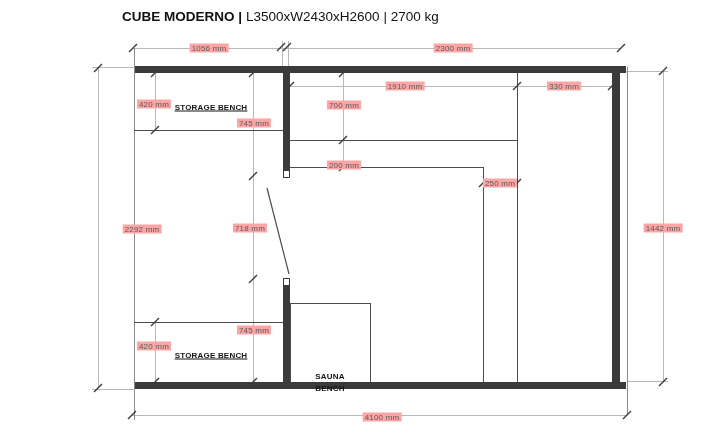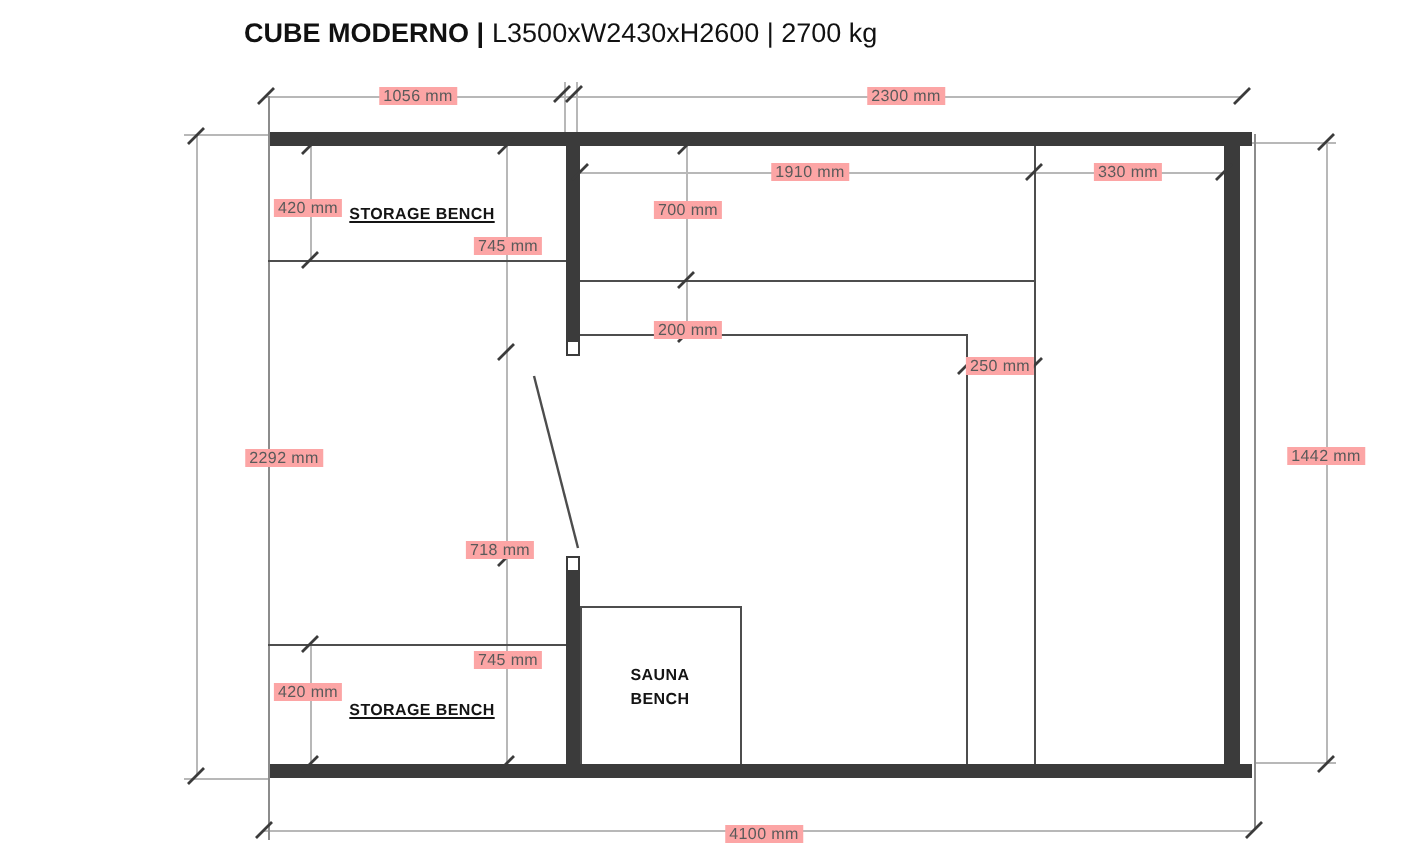--- a/index.html
+++ b/index.html
@@ -16,21 +16,21 @@
   
   .gline{position:absolute;background:#8c8c8c;}
   
   .dim{position:absolute;background:#b8b8b8;}
   
   .dlab{position:absolute;transform:translate(-50%,-50%);font-size:8px;color:#5a5a5a;
         background:#fca5a5;padding:0 2px;white-space:nowrap;letter-spacing:.2px;}
   .blab{position:absolute;transform:translate(-50%,-50%);font-size:8px;font-weight:700;
         color:#141414;white-space:nowrap;letter-spacing:.2px;text-decoration:underline;}
   .hlab{position:absolute;transform:translate(-50%,-50%);font-size:8px;font-weight:700;
-        color:#141414;text-align:center;line-height:12px;letter-spacing:.2px;}
+        color:#141414;text-align:center;line-height:12px;letter-spacing:.2px;margin-top:39px;}
   svg.overlay{position:absolute;left:0;top:0;pointer-events:none;}
 </style>
 </head>
 <body>
 
 <div class="sheet">
 
   <div class="title">
     <span class="b">CUBE MODERNO |</span><span>L3500xW2430xH2600 | 2700 kg</span>
   </div>
@@ -91,21 +91,21 @@
       M479,187 L487,179 M513,187 L521,179"></path>
   </svg>
 
   <div class="dlab" style="left:209px;top:48px;">1056 mm</div>
   <div class="dlab" style="left:453px;top:48px;">2300 mm</div>
   <div class="dlab" style="left:98px;top:229px;margin-left:44px;">2292 mm</div>
   <div class="dlab" style="left:663px;top:228px;">1442 mm</div>
   <div class="dlab" style="left:382px;top:417px;">4100 mm</div>
   <div class="dlab" style="left:154px;top:104px;">420 mm</div>
   <div class="dlab" style="left:254px;top:123px;">745 mm</div>
-  <div class="dlab" style="left:250px;top:228px;margin-top:47px;">718 mm</div>
+  <div class="dlab" style="left:250px;top:228px;">718 mm</div>
   <div class="dlab" style="left:254px;top:330px;">745 mm</div>
   <div class="dlab" style="left:154px;top:346px;">420 mm</div>
   <div class="dlab" style="left:344px;top:105px;">700 mm</div>
   <div class="dlab" style="left:344px;top:165px;">200 mm</div>
   <div class="dlab" style="left:405px;top:86px;">1910 mm</div>
   <div class="dlab" style="left:564px;top:86px;">330 mm</div>
   <div class="dlab" style="left:500px;top:183px;">250 mm</div>
 
   <div class="blab" style="left:211px;top:107px;">STORAGE BENCH</div>
   <div class="blab" style="left:211px;top:355px;">STORAGE BENCH</div>

